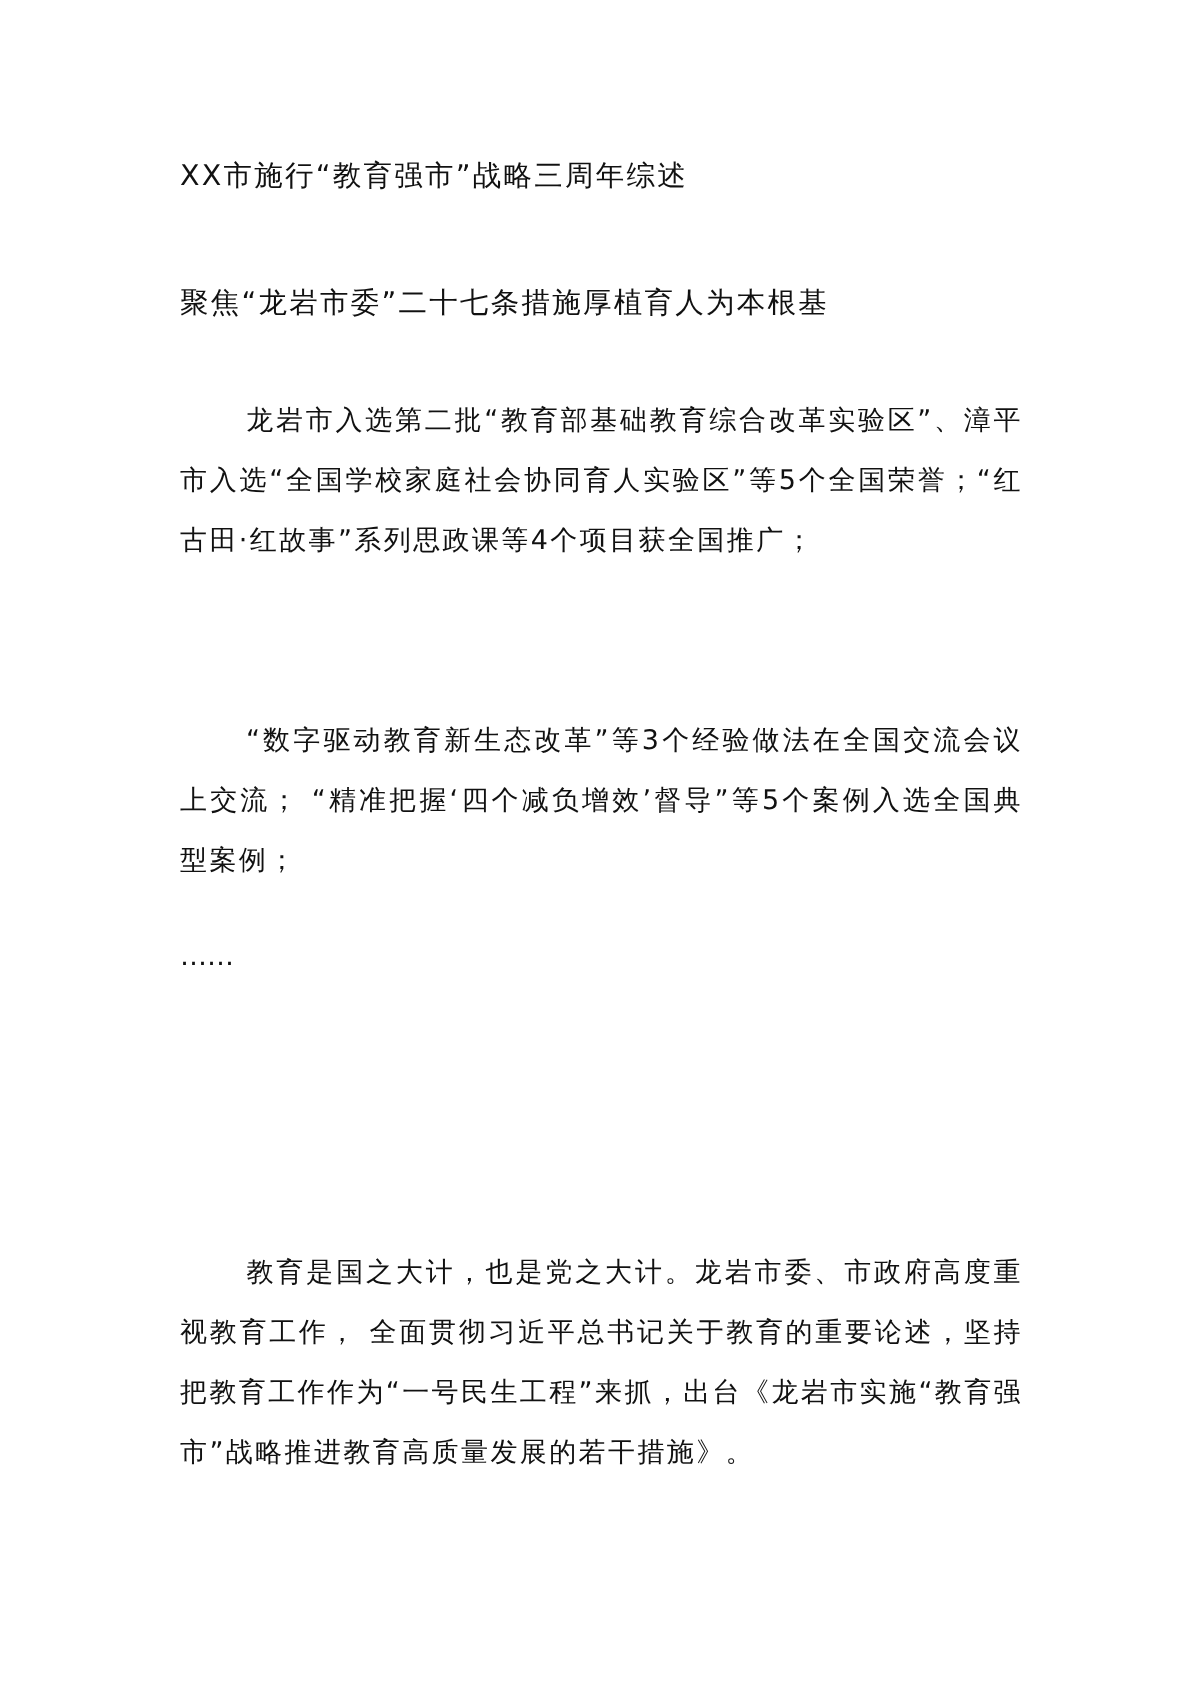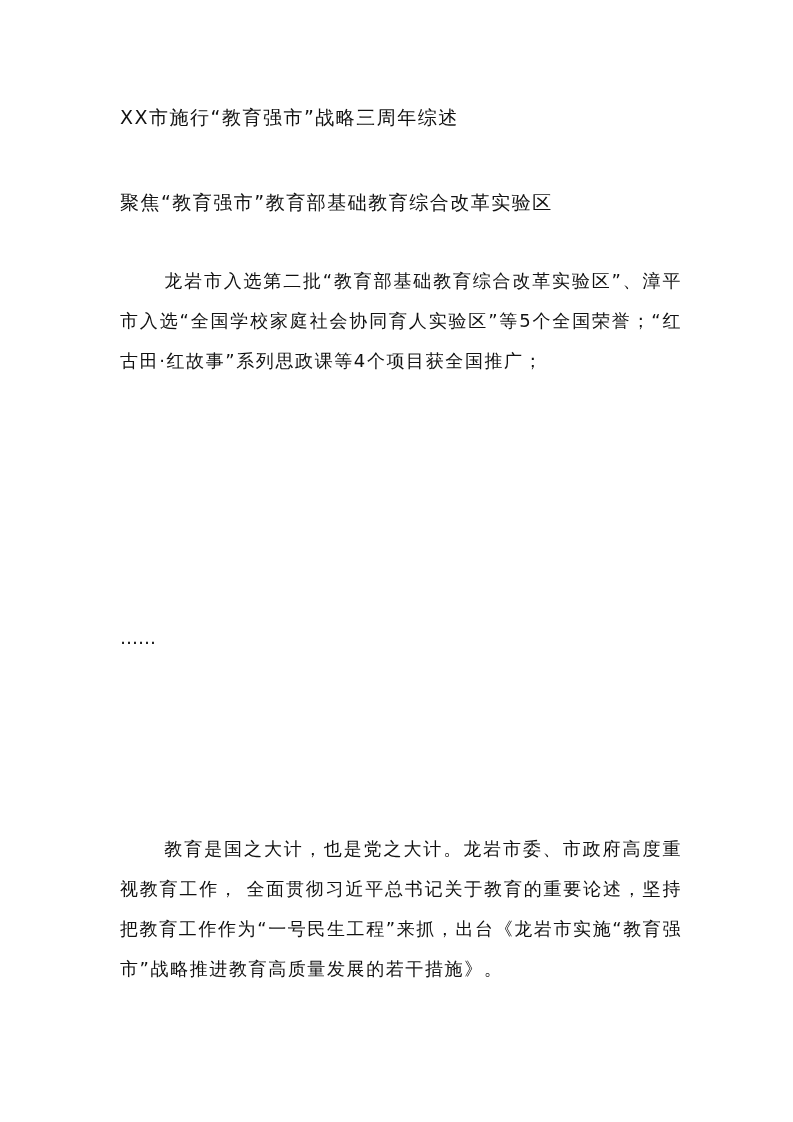--- a/index.html
+++ b/index.html
@@ -39,22 +39,23 @@
       text-align: justify;
       letter-spacing: 1.6px;
     }
     .para .indent { display: inline-block; width: 44px; }
   </style>
 </head>
 <body>
 
 <div class="page">
   <div class="line" style="top:105px;">XX市施行“教育强市”战略三周年综述</div>
-  <div class="line" style="top:190px;">聚焦“教育强市”教育部基础教育综合改革实验区</div>
+  <div class="line" style="top:190px;">聚焦“龙岩市委”二十七条措施厚植育人为本根基</div>
 
   <div class="para" style="top:261px;"><span class="indent"></span><span>龙岩市入选第二批“教育部基础教育综合改革实验区”、漳平市入选“全国学校家庭社会协同育人实验区”等5个全国荣誉；“红古田·红故事”系列思政课等4个项目获全国推广；</span></div>
 
+  <div class="para" style="top:474px;"><span class="indent"></span><span>“数字驱动教育新生态改革”等3个经验做法在全国交流会议上交流； “精准把握‘四个减负增效’督导”等5个案例入选全国典型案例；</span></div>
 
   <div class="para" style="top:618px; letter-spacing:0;"><span>……</span></div>
 
 
   <div class="para" style="top:829px;"><span class="indent"></span><span>教育是国之大计，也是党之大计。龙岩市委、市政府高度重视教育工作， 全面贯彻习近平总书记关于教育的重要论述，坚持把教育工作作为“一号民生工程”来抓，出台《龙岩市实施“教育强市”战略推进教育高质量发展的若干措施》。</span></div>
 </div>
 
 </body></html>

